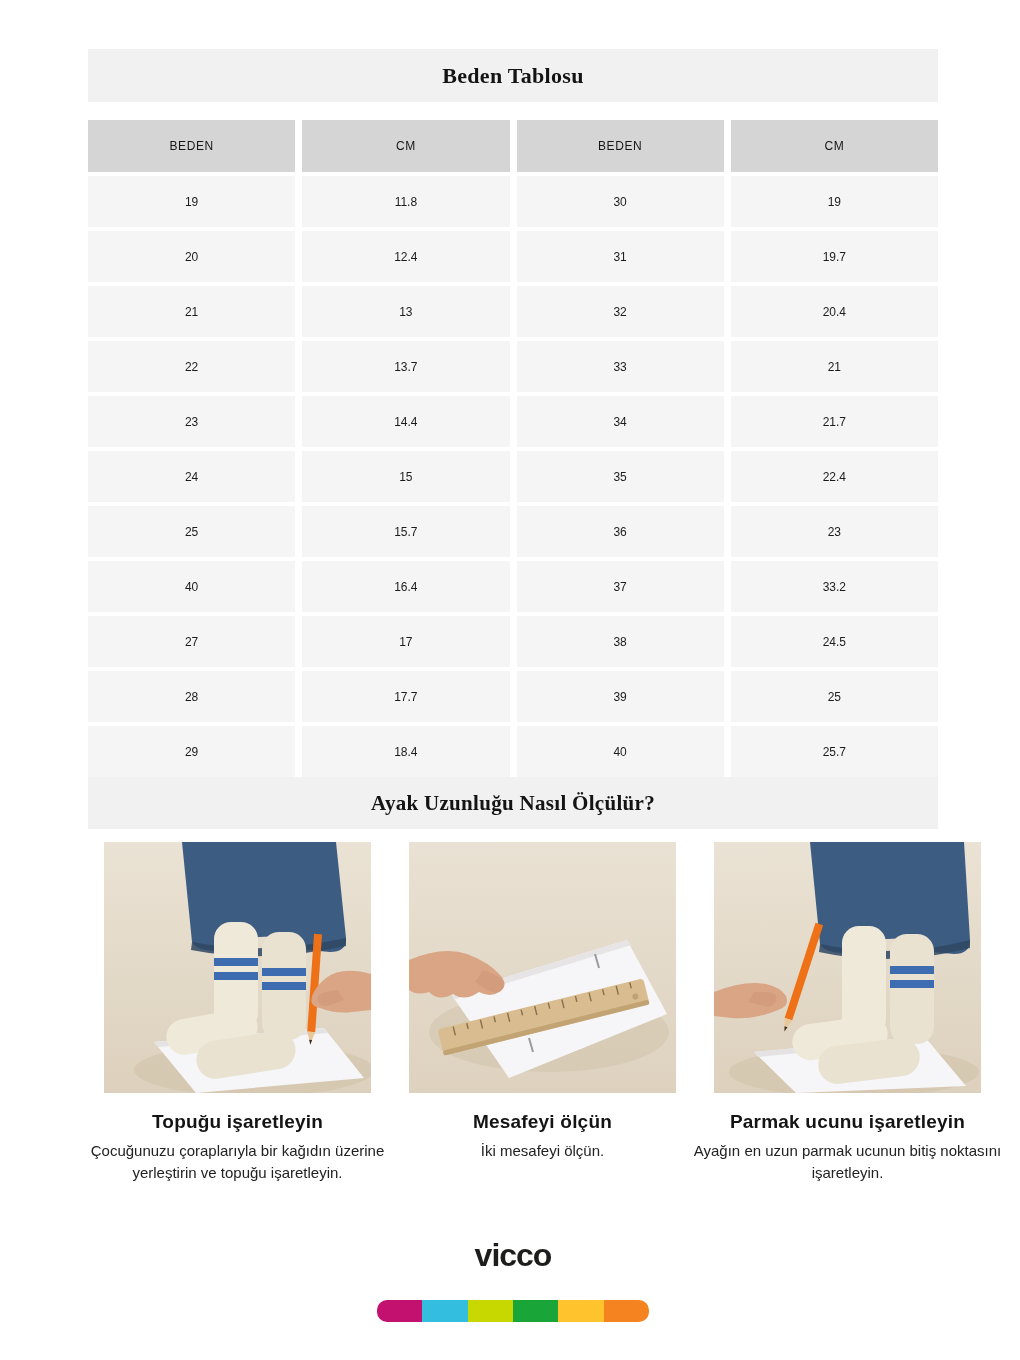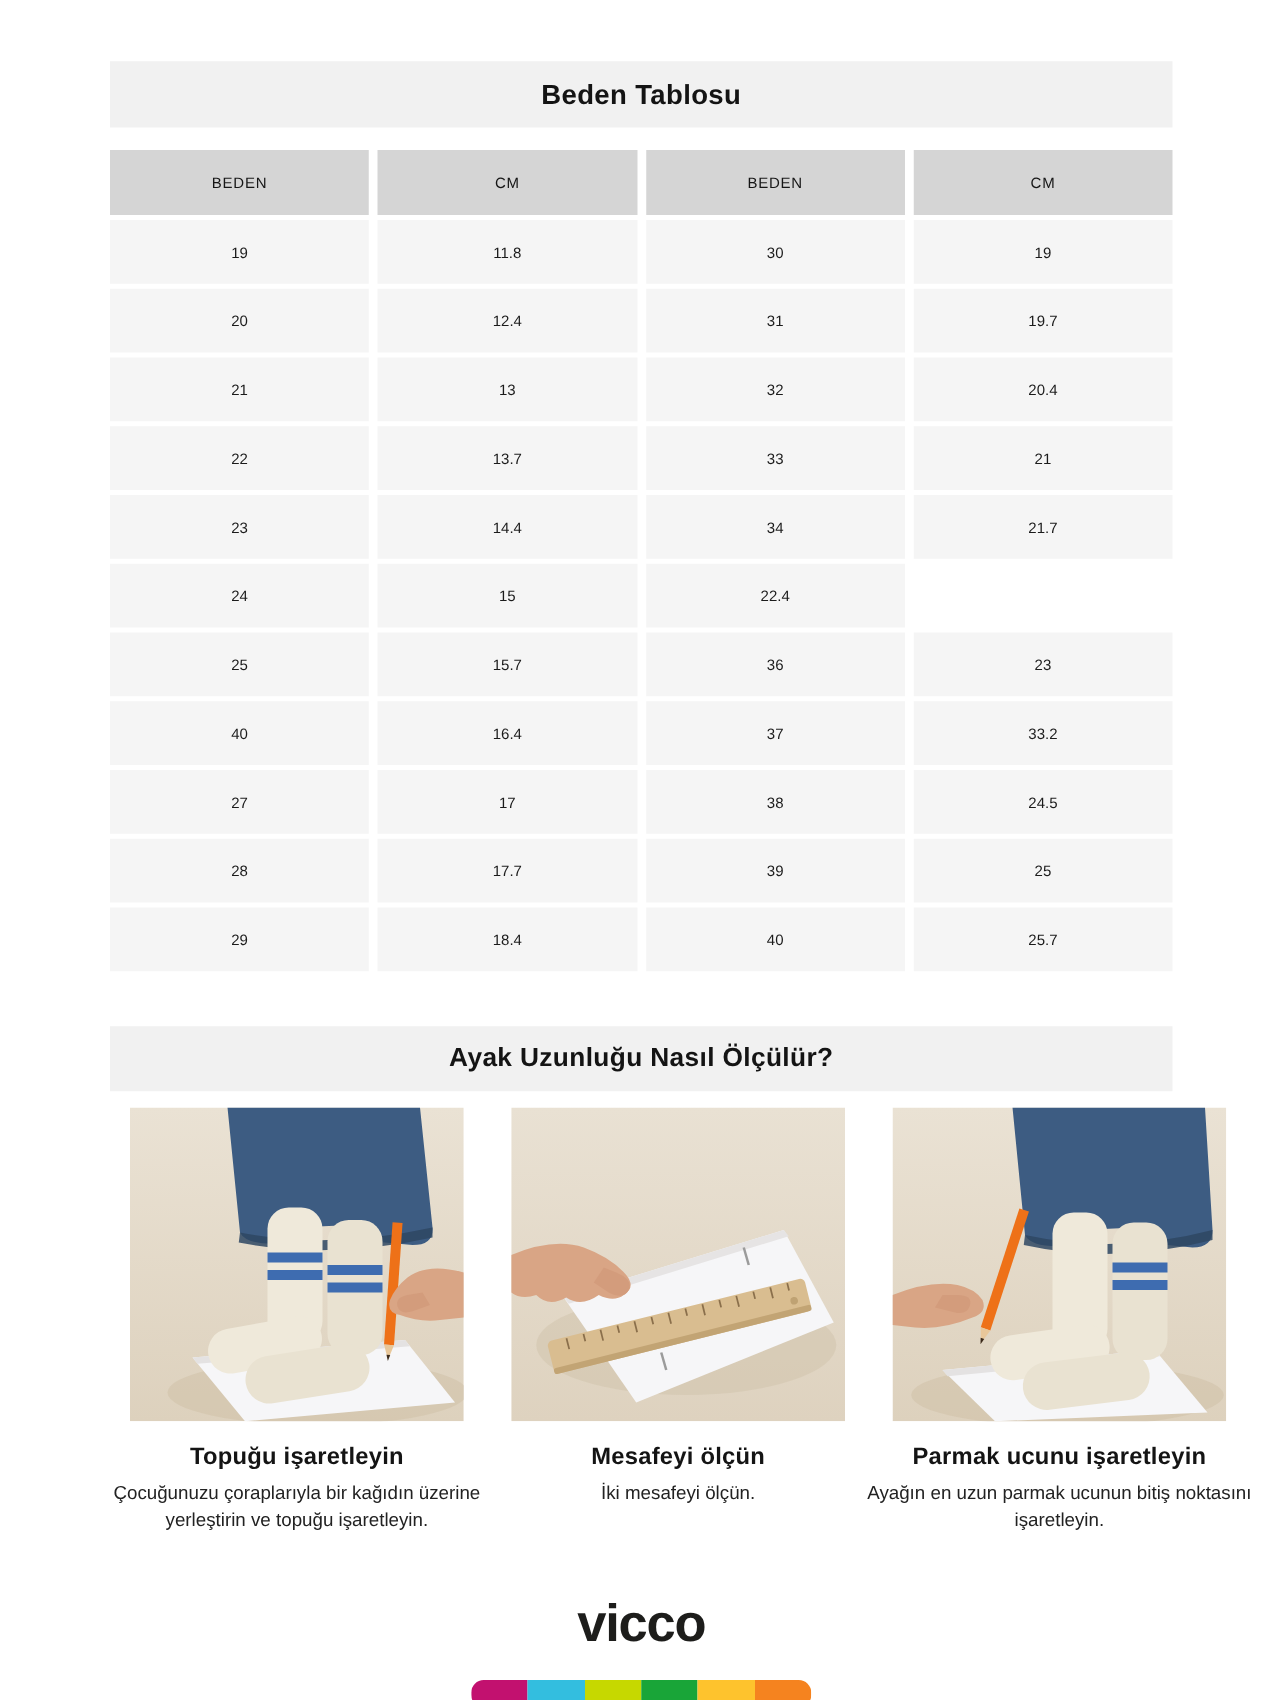--- a/index.html
+++ b/index.html
@@ -12,24 +12,24 @@
   }
   .page { width: 850px; margin-left: 88px; }
 
   
   .bar {
     background: #f1f1f1;
     height: 53px;
     display: flex; align-items: center; justify-content: center;
   }
   .bar-title {
-    font-size: 22px; font-weight: 700; letter-spacing: 0.3px; color: #141414;
+    font-size: 22px; font-weight: 700; letter-spacing: 0.3px; color: #141414; font-family: Liberation Serif, serif;
   }
   .bar-1 { margin-top: 49px; }
-  .bar-2 { margin-top: 44px; height: 52px; }
+  .bar-2 { height: 52px; }
   .bar-2 .bar-title { font-size: 21px; }
 
   
   .table { margin-top: 18px; display: flex; flex-direction: column; gap: 4px; }
   .trow { display: grid; grid-template-columns: repeat(4, 1fr); column-gap: 7px; }
   .tcell {
     height: 51px;
     display: flex; align-items: center; justify-content: center;
     font-size: 12px;
     background: #f5f5f5;
@@ -53,21 +53,21 @@
     letter-spacing: 0.2px;
   }
   .step p {
     margin: 7px -22px 0;
     font-size: 15px; line-height: 22px; color: #222222;
   }
 
   
   .footer { margin-top: 48px; text-align: center; }
   .brand-word {
-    font-size: 42px; font-weight: 800; letter-spacing: -1px; color: #1d1d1b;
+    font-size: 32px; font-weight: 800; letter-spacing: -1px; color: #1d1d1b;
     line-height: 46px;
   }
   .color-bar {
     margin: 22px auto 0;
     width: 272px; height: 22px;
     border-radius: 10px;
     overflow: hidden;
     display: flex;
   }
   .color-bar .seg { flex: 1 1 0; height: 100%; }
@@ -109,20 +109,21 @@
           <div class="tcell">33</div>
           <div class="tcell">21</div>
         </div><div class="trow">
           <div class="tcell">23</div>
           <div class="tcell">14.4</div>
           <div class="tcell">34</div>
           <div class="tcell">21.7</div>
         </div><div class="trow">
           <div class="tcell">24</div>
           <div class="tcell">15</div>
+          <div class="tcell">35</div>
           <div class="tcell">22.4</div>
         </div><div class="trow">
           <div class="tcell">25</div>
           <div class="tcell">15.7</div>
           <div class="tcell">36</div>
           <div class="tcell">23</div>
         </div><div class="trow">
           <div class="tcell">40</div>
           <div class="tcell">16.4</div>
           <div class="tcell">37</div>

